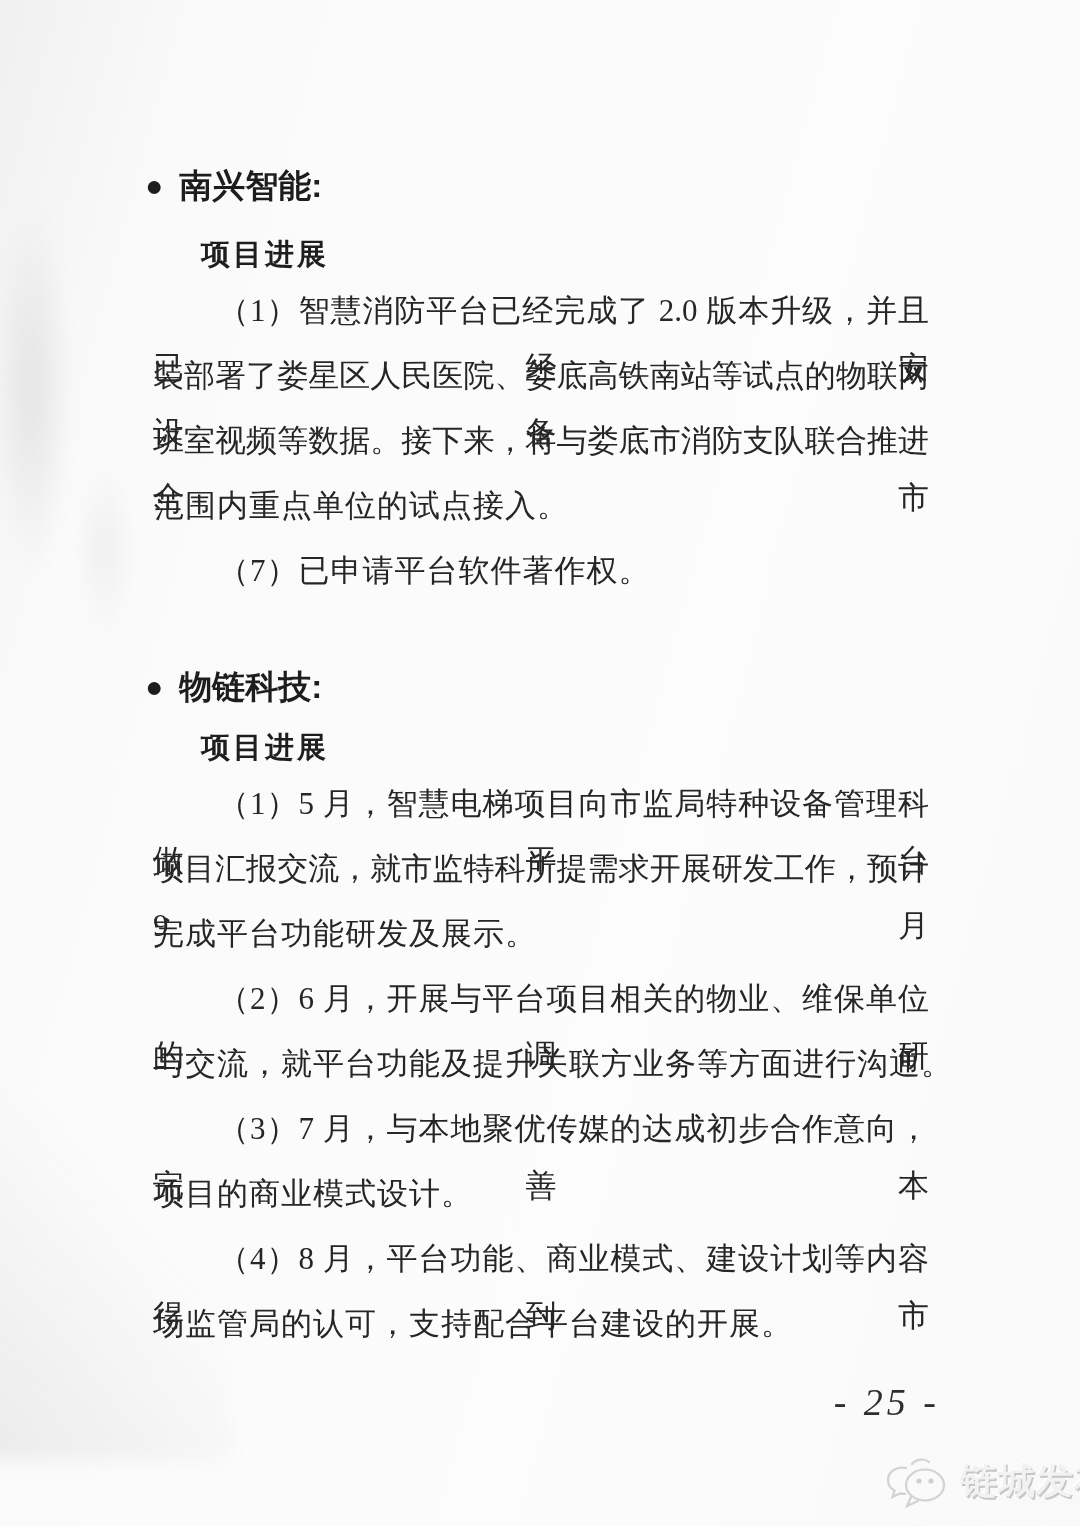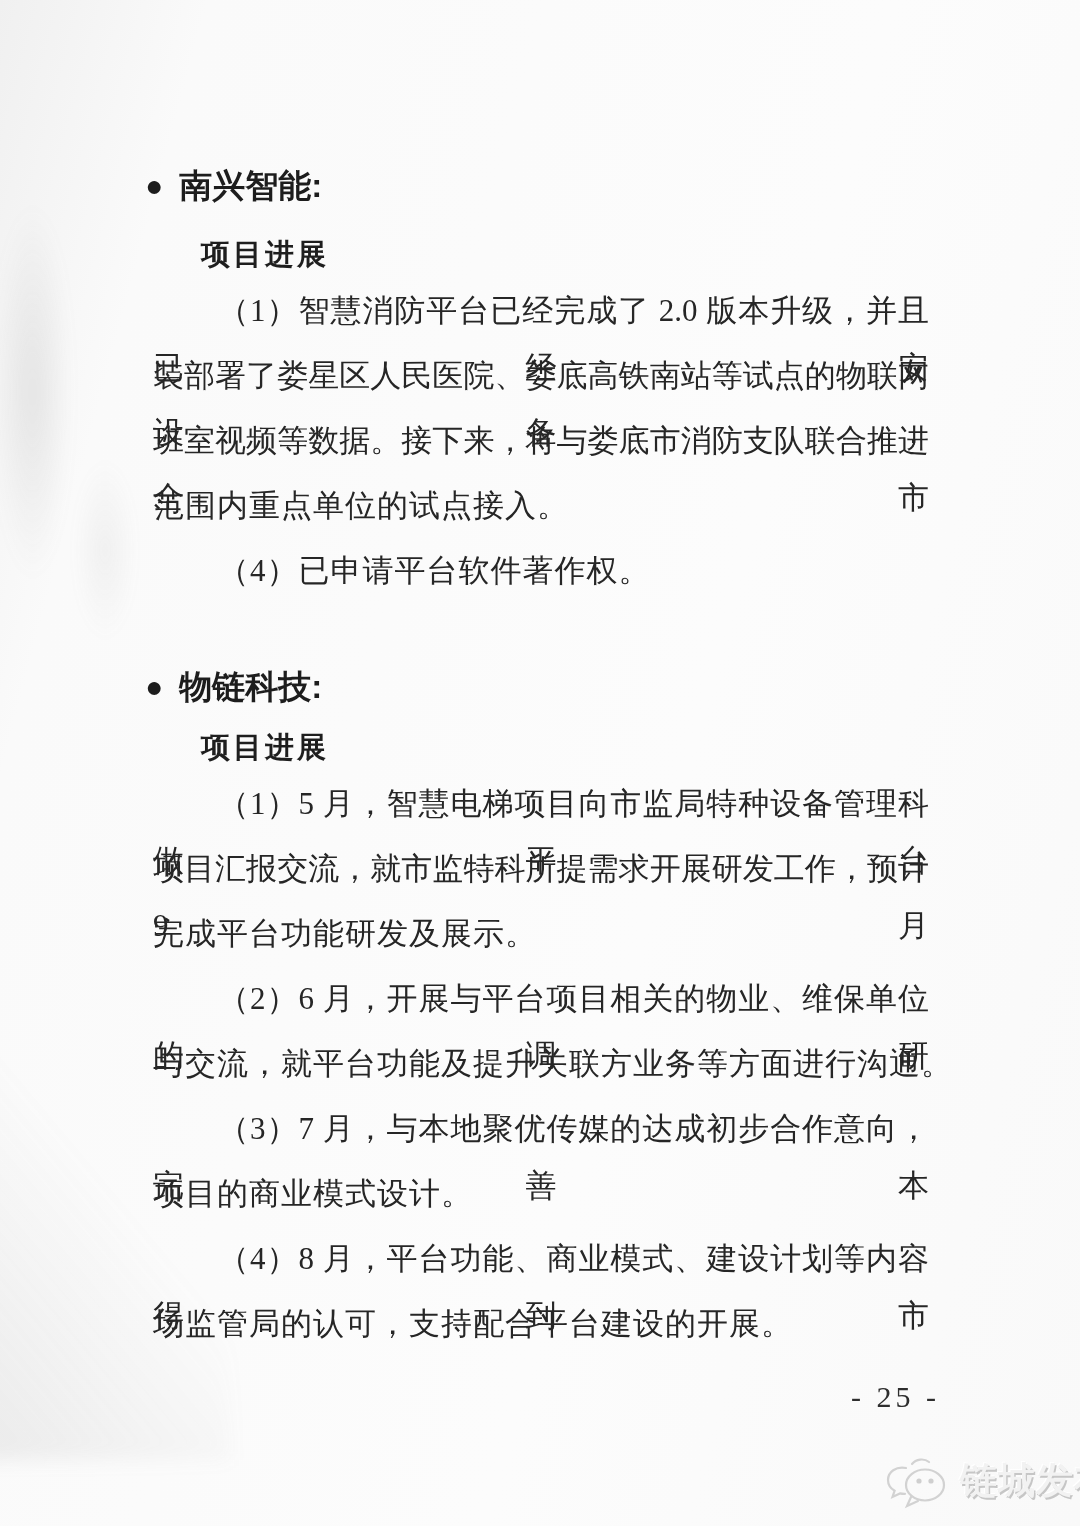--- a/index.html
+++ b/index.html
@@ -61,23 +61,24 @@
     text-align-last: justify;
     text-justify: inter-character;
     letter-spacing: 0;
   }
   .ln.ind { text-indent: 2.1em; }
   .sec.s2 { margin-top: 68px; }
 
   .pagenum {
     position: absolute;
     top: 1380px; right: 140px;
-    font-size: 30px; letter-spacing: 4px;
+    font-size: 38px; letter-spacing: 4px;
     color: #2e2e2e;
     font-family: "Liberation Serif", "DejaVu Serif", serif;
+    font-style: italic;
   }
   .watermark {
     position: absolute;
     left: 884px; top: 1452px;
     display: flex; align-items: center; gap: 6px;
   }
   .wm-text {
     font-family: "Liberation Sans", "DejaVu Sans", sans-serif;
     font-size: 37px; font-weight: 700;
     color: #f2f2f2;
@@ -100,21 +101,21 @@
       <div class="sec-head">
         <span class="bullet">●</span>
         <span class="sec-title">南兴智能:</span>
       </div>
       <div class="sub">项目进展</div>
       <div class="lines">
         <p class="ln just ind">（1）智慧消防平台已经完成了 2.0 版本升级，并且已经安</p>
         <p class="ln just">装部署了娄星区人民医院、娄底高铁南站等试点的物联网设备，</p>
         <p class="ln just">班室视频等数据。接下来，将与娄底市消防支队联合推进全市</p>
         <p class="ln">范围内重点单位的试点接入。</p>
-        <p class="ln ind">（4）已申请平台软件著作权。</p>
+        <p class="ln ind">（7）已申请平台软件著作权。</p>
       </div>
     </div>
 
     <div class="sec s2">
       <div class="sec-head">
         <span class="bullet">●</span>
         <span class="sec-title">物链科技:</span>
       </div>
       <div class="sub">项目进展</div>
       <div class="lines">

